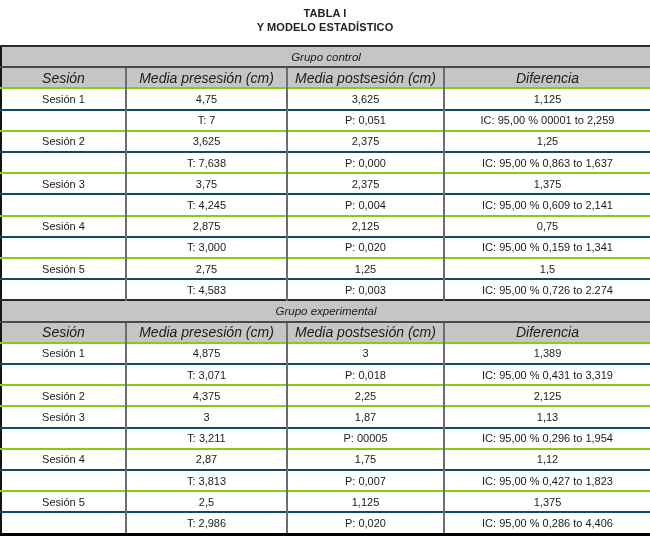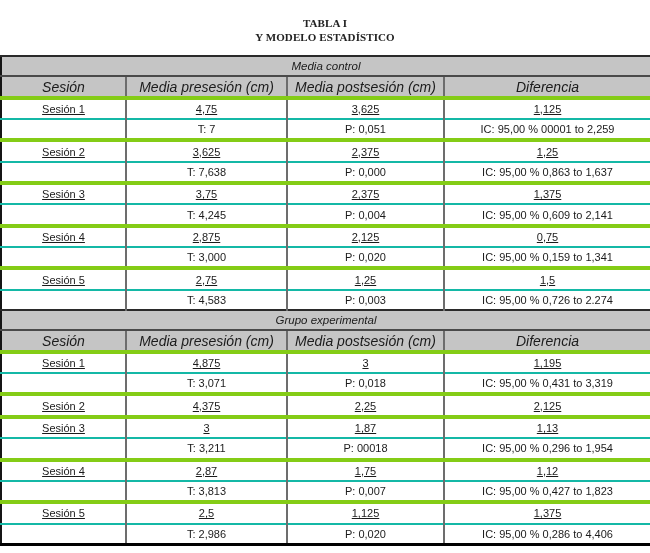--- a/index.html
+++ b/index.html
@@ -11,27 +11,26 @@
     position: relative;
     width: 650px;
     height: 553px;
     background: #ffffff;
     font-family: "Liberation Sans", sans-serif;
     color: #1b1b1b;
     overflow: hidden;
   }
   .title-block {
     text-align: center;
-    padding-top: 17px;
+    padding-top: 7px;
     font-weight: 700;
     font-size: 11px;
     line-height: 13.5px;
     letter-spacing: 0.1px;
     color: #222222;
-    font-family: Liberation Serif, serif;
   }
   table.results {
     border-collapse: collapse;
     table-layout: fixed;
     width: 650px;
     height: 491px;
     margin-top: 11px;
     border: 2px solid #151515;
     border-bottom: 3px solid #000000;
     background: #ffffff;
@@ -55,25 +54,24 @@
     font-size: 11.5px;
     border-top: 2px solid #2a2a2a;
   }
   tr.cols td {
     background: var(--header-bg, #c5c5c5);
     font-style: italic;
     font-size: 14px;
     border-top: 2px solid #4a4a4a;
   }
   tr.sess td {
-    border-top: 4px solid #84cc16;
-    text-decoration: underline;
+    border-top: 2px solid #84cc16;
   }
   tr.stat td {
-    border-top: 2px solid #14b8a6;
+    border-top: 2px solid #0c4a6e;
     text-align: center;
   }
 </style>
 </head>
 <body>
 
 <div class="page">
 
   <div class="title-block">
     <div>TABLA I</div>
@@ -82,21 +80,21 @@
 
   <table class="results">
     <colgroup>
       <col style="width:125px">
       <col style="width:161px">
       <col style="width:157px">
       <col style="width:207px">
     </colgroup>
     <tbody id="table-body">
         <tr class="band">
-          <td colspan="4">Media control</td>
+          <td colspan="4">Grupo control</td>
         </tr>
         <tr class="cols">
           <td>Sesión</td>
           <td class="v">Media presesión (cm)</td>
           <td class="v">Media postsesión (cm)</td>
           <td class="v">Diferencia</td>
         </tr>
         <tr class="sess">
           <td>Sesión 1</td>
           <td class="v">4,75</td>
@@ -163,21 +161,21 @@
         <tr class="cols">
           <td>Sesión</td>
           <td class="v">Media presesión (cm)</td>
           <td class="v">Media postsesión (cm)</td>
           <td class="v">Diferencia</td>
         </tr>
         <tr class="sess">
           <td>Sesión 1</td>
           <td class="v">4,875</td>
           <td class="v">3</td>
-          <td class="v">1,195</td>
+          <td class="v">1,389</td>
         </tr>
         <tr class="stat">
           <td></td>
           <td class="v">T: 3,071</td>
           <td class="v">P: 0,018</td>
           <td class="v">IC: 95,00 % 0,431 to 3,319</td>
         </tr>
         <tr class="sess">
           <td>Sesión 2</td>
           <td class="v">4,375</td>
@@ -186,21 +184,21 @@
         </tr>
         <tr class="sess">
           <td>Sesión 3</td>
           <td class="v">3</td>
           <td class="v">1,87</td>
           <td class="v">1,13</td>
         </tr>
         <tr class="stat">
           <td></td>
           <td class="v">T: 3,211</td>
-          <td class="v">P: 00018</td>
+          <td class="v">P: 00005</td>
           <td class="v">IC: 95,00 % 0,296 to 1,954</td>
         </tr>
         <tr class="sess">
           <td>Sesión 4</td>
           <td class="v">2,87</td>
           <td class="v">1,75</td>
           <td class="v">1,12</td>
         </tr>
         <tr class="stat">
           <td></td>

